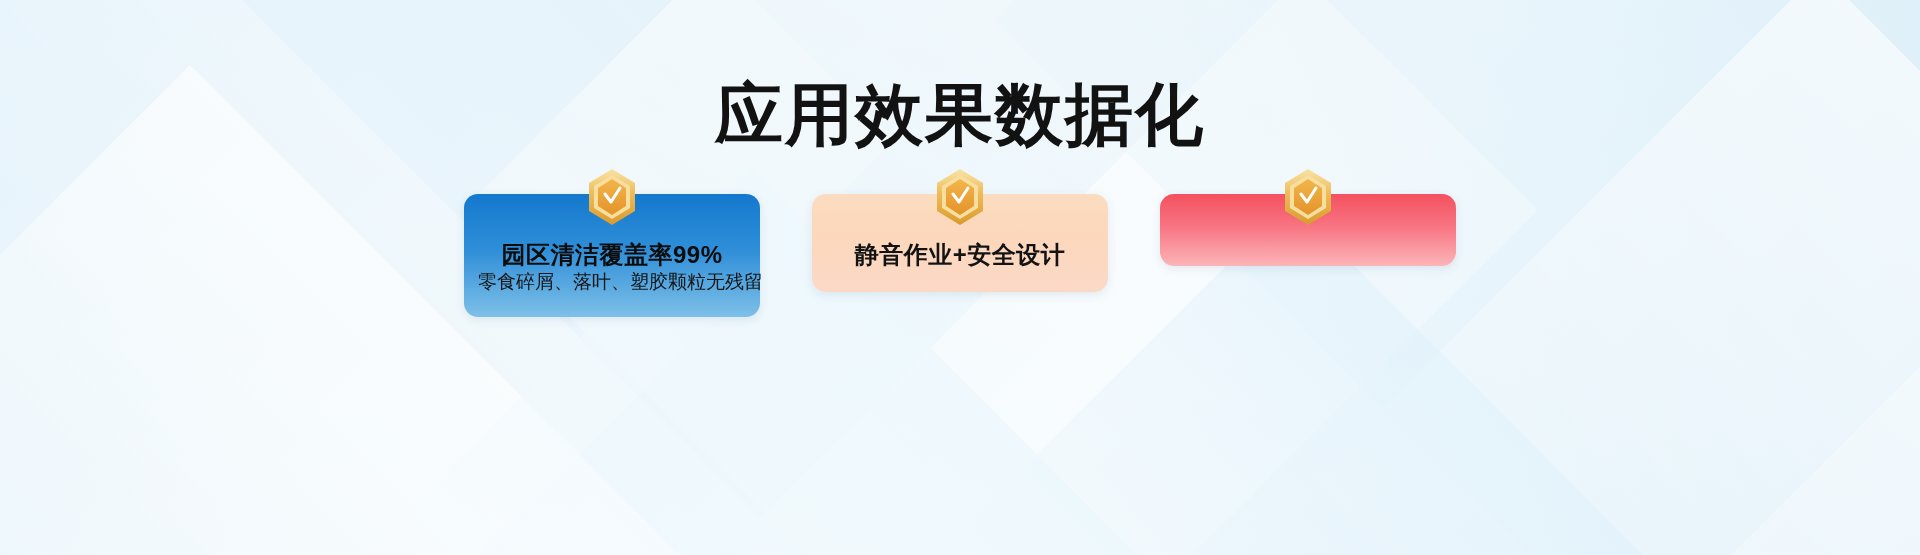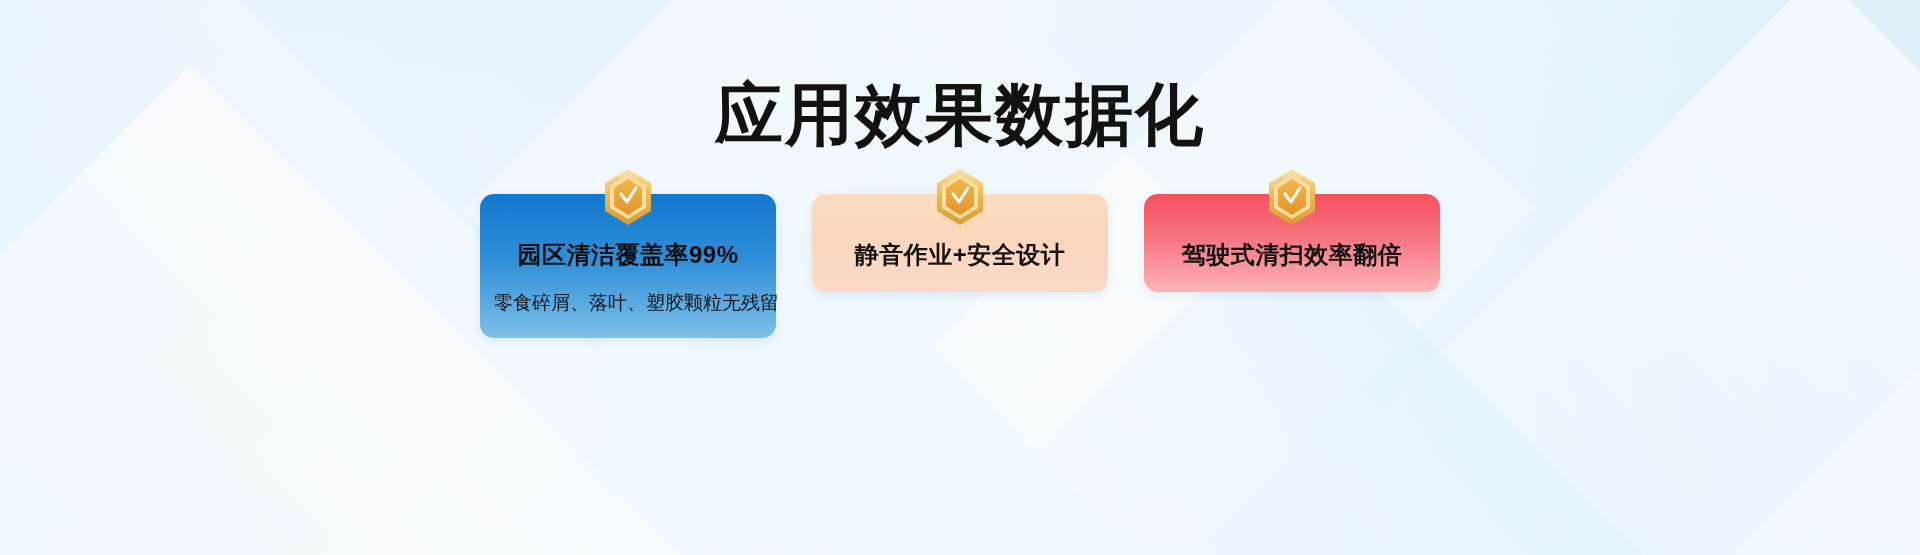--- a/index.html
+++ b/index.html
@@ -114,21 +114,21 @@
 
   
   .cards {
     position: absolute;
     top: 194px;
     left: 0;
     width: 100%;
     display: flex;
     justify-content: center;
     align-items: flex-start;
-    gap: 36px;
+    gap: 52px;
   }
 
   .card-wrap {
     position: relative;
     width: 296px;
   }
 
   .card {
     position: relative;
     border-radius: 14px;
@@ -150,21 +150,21 @@
   }
 
   .card-title {
     font-size: 24px;
     font-weight: 800;
     letter-spacing: 0.5px;
     line-height: 1.25;
     white-space: nowrap;
   }
   .card-sub {
-    margin-top: 21px;
+    margin-top: 0;
     font-size: 19px;
     font-weight: 400;
     line-height: 1.3;
     white-space: nowrap;
   }
 
   .card-blue .card-title { color: #0d0d0d; }
   .card-blue .card-sub { color: #151515; }
   .card-orange .card-title { color: #131313; }
   .card-orange .card-sub { color: #1c1c1c; }
@@ -268,18 +268,17 @@
               <stop offset="100%" stop-color="#e4932a"></stop>
             </linearGradient>
           </defs>
           <polygon points="25,1 48,15 48,43 25,57 2,43 2,15" fill="url(#gOuter3)"></polygon>
           <polygon points="25,7 43,18 43,40 25,51 7,40 7,18" fill="#f8dfa0"></polygon>
           <polygon points="25,11 39,20 39,38 25,47 11,38 11,20" fill="url(#gInner3)"></polygon>
           <path d="M18 26 L24 34 L33 20" fill="none" stroke="#ffffff" stroke-width="3" stroke-linecap="round" stroke-linejoin="round"></path>
         </svg>
       </div>
       <div class="card card-red">
-        <div class="card-title">驾驶式清扫效率翻倍</div>
       </div>
     </div>
 
   </div>
 </div>
 
 </body></html>

